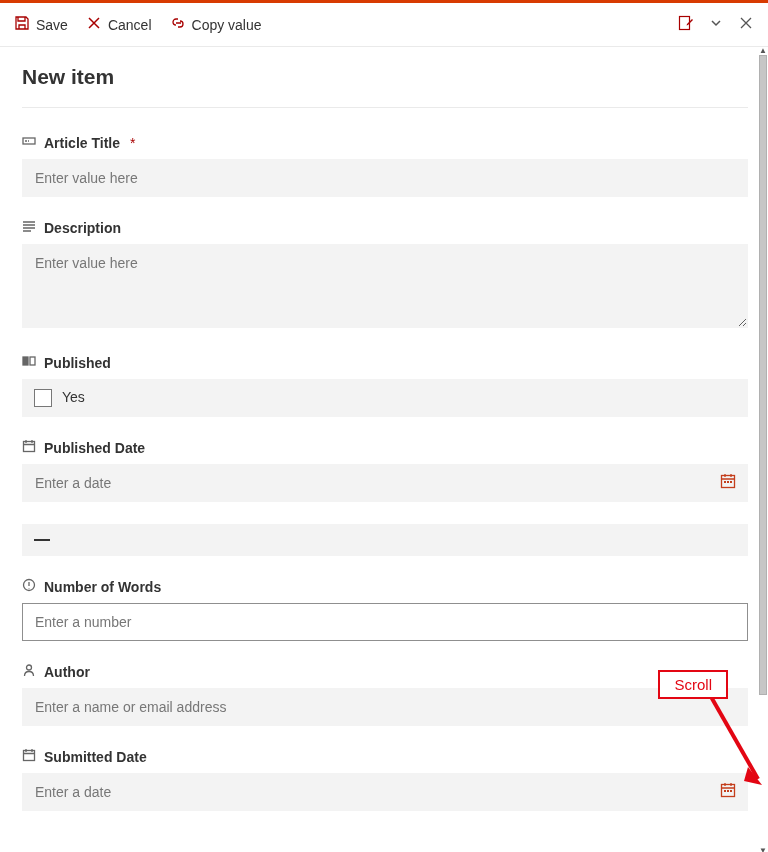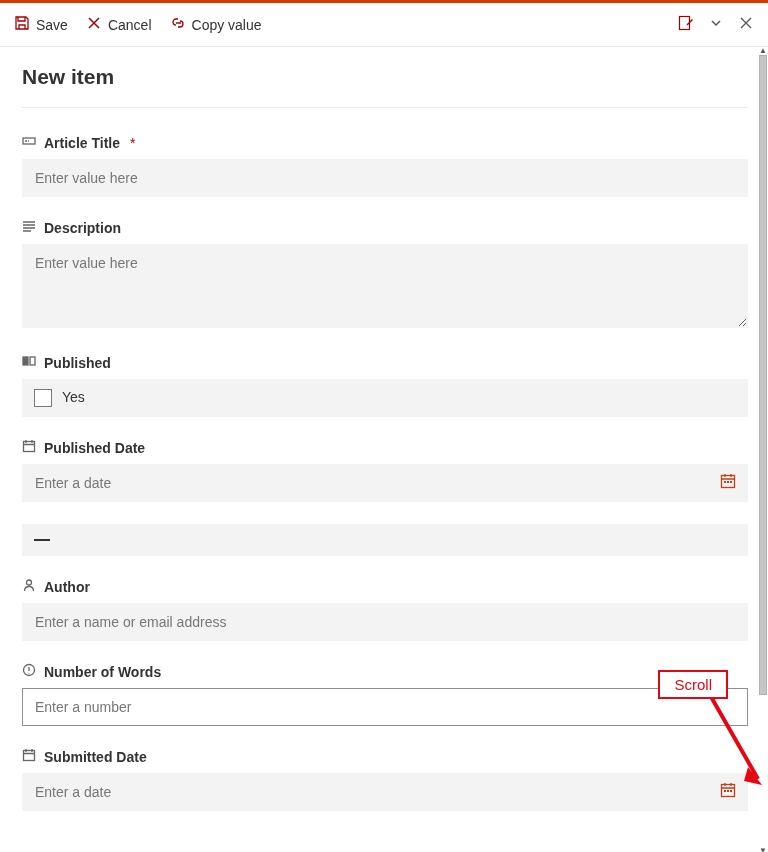--- a/index.html
+++ b/index.html
@@ -154,37 +154,37 @@
 
     <div class="field">
       <div class="cat-row">
         <div class="cat-dash"></div>
       </div>
     </div>
 
     <div class="field">
       <div class="flabel">
         <span><svg viewBox="0 0 14 14">
+              <circle cx="7" cy="7" r="5.5" stroke="#666"></circle>
+              <path d="M7 4v4M7 10v.5" stroke="#666"></path>
+            </svg></span>
+        <span>Number of Words</span>
+      </div>
+      <input class="inp inpA" placeholder="Enter a number" style="">
+    </div>
+
+    <div class="field">
+      <div class="flabel">
+        <span><svg viewBox="0 0 14 14">
               <circle cx="7" cy="4.5" r="2.5" stroke="#666"></circle>
               <path d="M2.5 13c0-3 2-4.5 4.5-4.5s4.5 1.5 4.5 4.5" stroke="#666"></path>
             </svg></span>
         <span>Author</span>
       </div>
       <input class="inp" placeholder="Enter a name or email address" style="">
-    </div>
-
-    <div class="field">
-      <div class="flabel">
-        <span><svg viewBox="0 0 14 14">
-              <circle cx="7" cy="7" r="5.5" stroke="#666"></circle>
-              <path d="M7 4v4M7 10v.5" stroke="#666"></path>
-            </svg></span>
-        <span>Number of Words</span>
-      </div>
-      <input class="inp inpA" placeholder="Enter a number" style="">
     </div>
 
     <div class="field">
       <div class="flabel">
         <span><svg viewBox="0 0 14 14">
               <rect x="1.5" y="2.5" width="11" height="10" stroke="#666"></rect>
               <path d="M1.5 5.5h11M4 1v3M10 1v3" stroke="#666"></path>
             </svg></span>
         <span>Submitted Date</span>
       </div>

